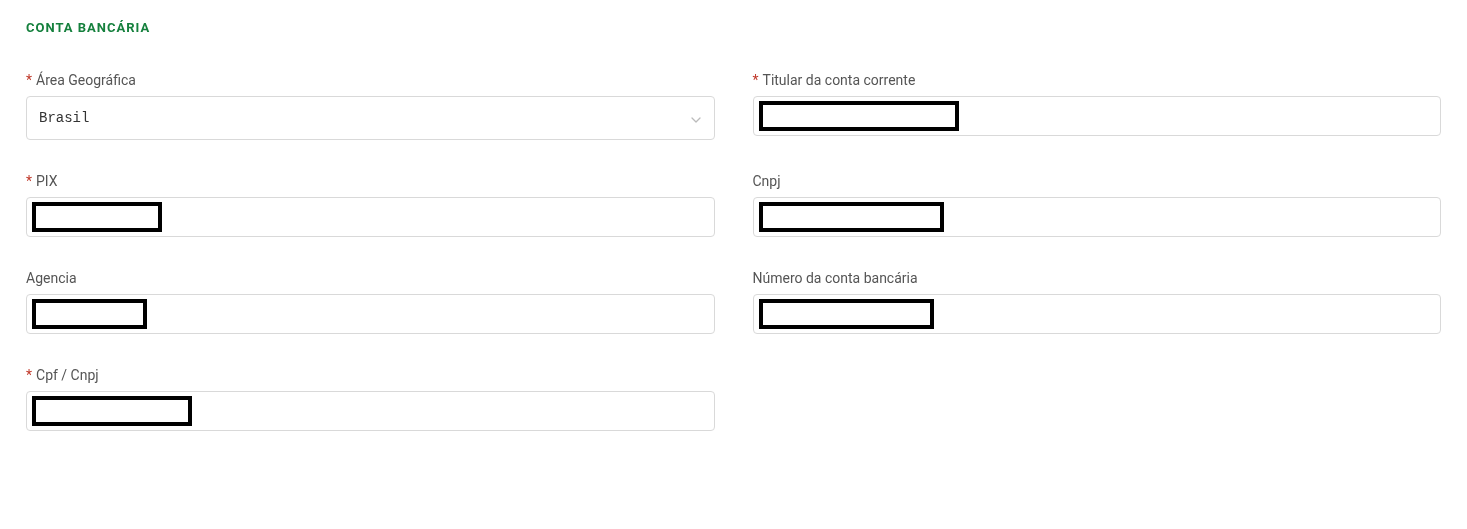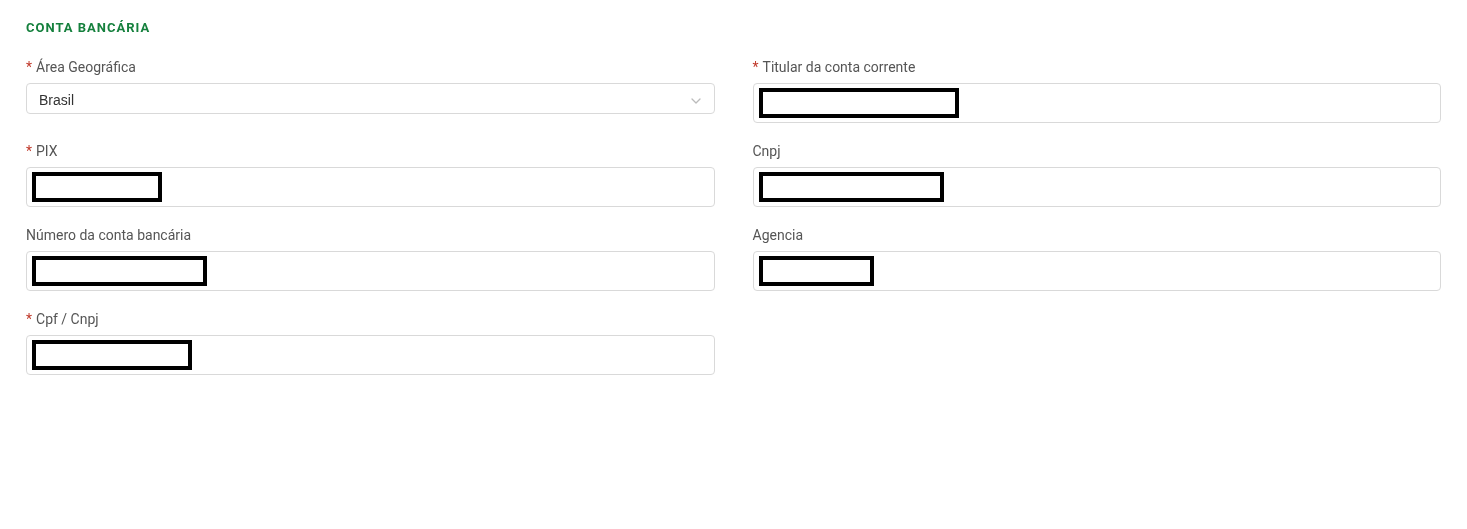--- a/index.html
+++ b/index.html
@@ -36,20 +36,21 @@
       grid-column: 1 / -1;
     }
     .form-field.left-only {
       grid-column: 1 / 2;
     }
     .field-label {
       font-size: 14px;
       color: #555555;
       margin-bottom: 8px;
       font-weight: 400;
+      margin-top: 13px;
     }
     .required-asterisk {
       color: #c0392b;
       margin-right: 4px;
     }
     .input-control {
       width: 100%;
       height: 40px;
       border: 1px solid #d9d9d9;
       border-radius: 4px;
@@ -57,31 +58,31 @@
       font-size: 14px;
       color: #333333;
       background: #ffffff;
       font-family: inherit;
     }
     .select-wrapper {
       position: relative;
     }
     .select-control {
       width: 100%;
-      height: 31px;
+      height: 44px;
       border: 1px solid #d9d9d9;
       border-radius: 4px;
       padding: 8px 36px 8px 12px;
       font-size: 14px;
       color: #333333;
       background: #ffffff;
       appearance: none;
       -webkit-appearance: none;
       -moz-appearance: none;
-      font-family: Liberation Sans, sans-serif;
+      font-family: Liberation Mono, monospace;
       cursor: pointer;
     }
     .select-chevron {
       position: absolute;
       right: 14px;
       top: 50%;
       transform: translateY(-50%);
       pointer-events: none;
       color: #bbbbbb;
     }
@@ -155,35 +156,35 @@
       <span>Cnpj</span>
     </label>
     <div class="input-wrapper">
       <input type="text" class="input-control" value="" style="">
       <div class="redacted-box" style="left:6px; top:5px; width:185px; height:30px;"></div>
     </div>
   </div>
 
   <div class="form-field">
     <label class="field-label">
+      <span>Agencia</span>
+    </label>
+    <div class="input-wrapper">
+      <input type="text" class="input-control" value="" style="">
+      <div class="redacted-box" style="left:6px; top:5px; width:115px; height:30px;"></div>
+    </div>
+  </div>
+
+  <div class="form-field">
+    <label class="field-label">
       <span>Número da conta bancária</span>
     </label>
     <div class="input-wrapper">
       <input type="text" class="input-control" value="" style="">
       <div class="redacted-box" style="left:6px; top:5px; width:175px; height:30px;"></div>
-    </div>
-  </div>
-
-  <div class="form-field">
-    <label class="field-label">
-      <span>Agencia</span>
-    </label>
-    <div class="input-wrapper">
-      <input type="text" class="input-control" value="" style="">
-      <div class="redacted-box" style="left:6px; top:5px; width:115px; height:30px;"></div>
     </div>
   </div>
 
   <div class="form-field left-only">
     <label class="field-label">
       <span class="required-asterisk">*</span><span>Cpf / Cnpj</span>
     </label>
     <div class="input-wrapper">
       <input type="text" class="input-control" value="" style="">
       <div class="redacted-box" style="left:6px; top:5px; width:160px; height:30px;"></div>

